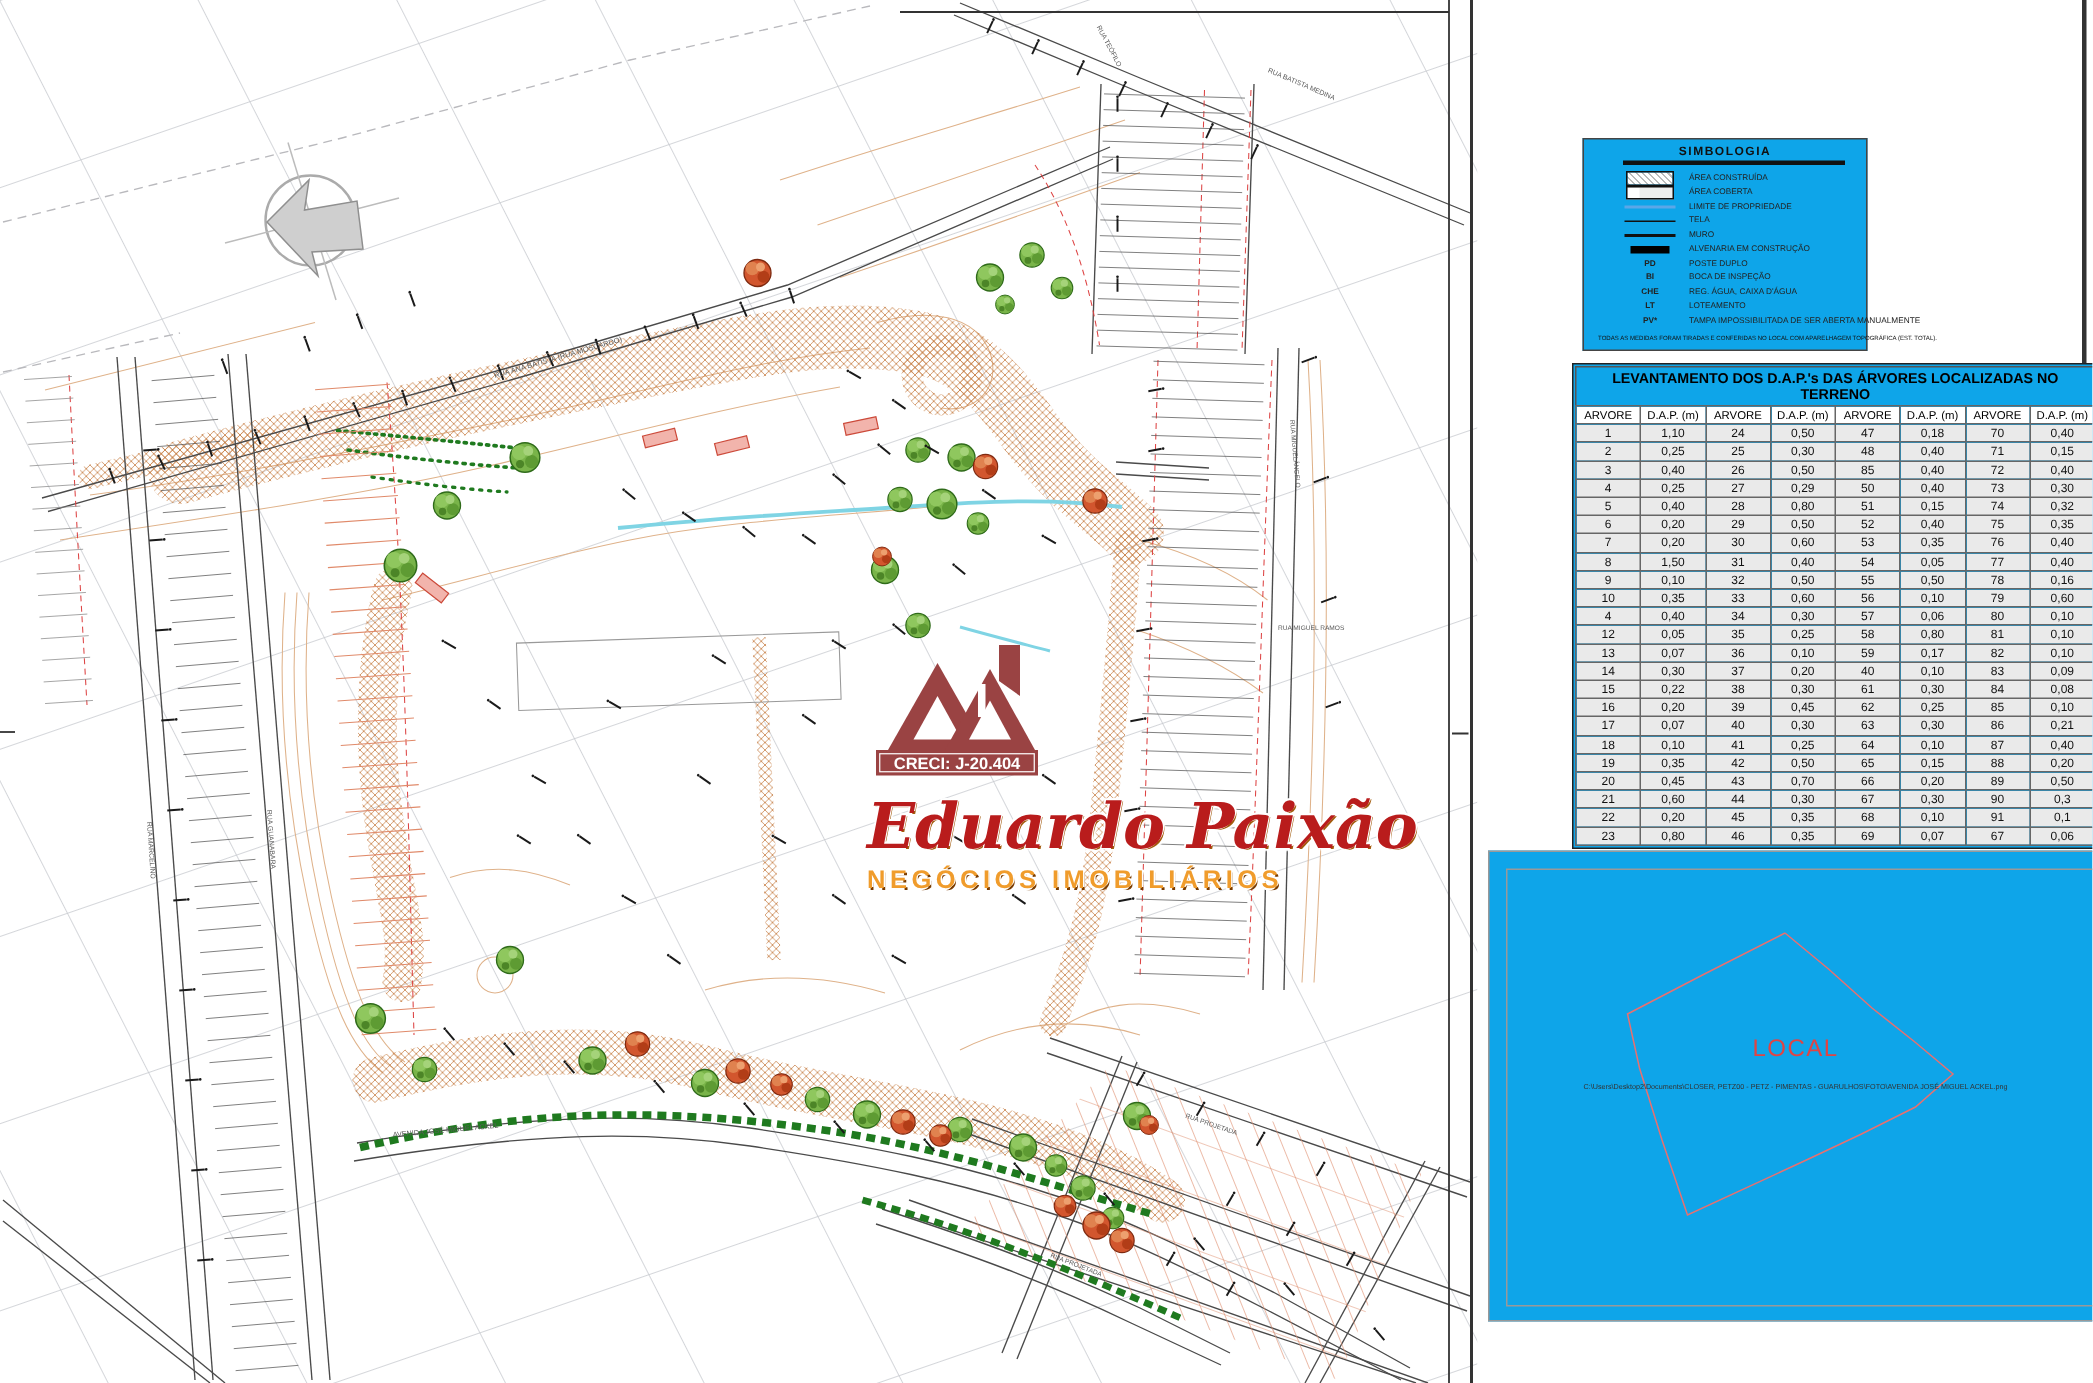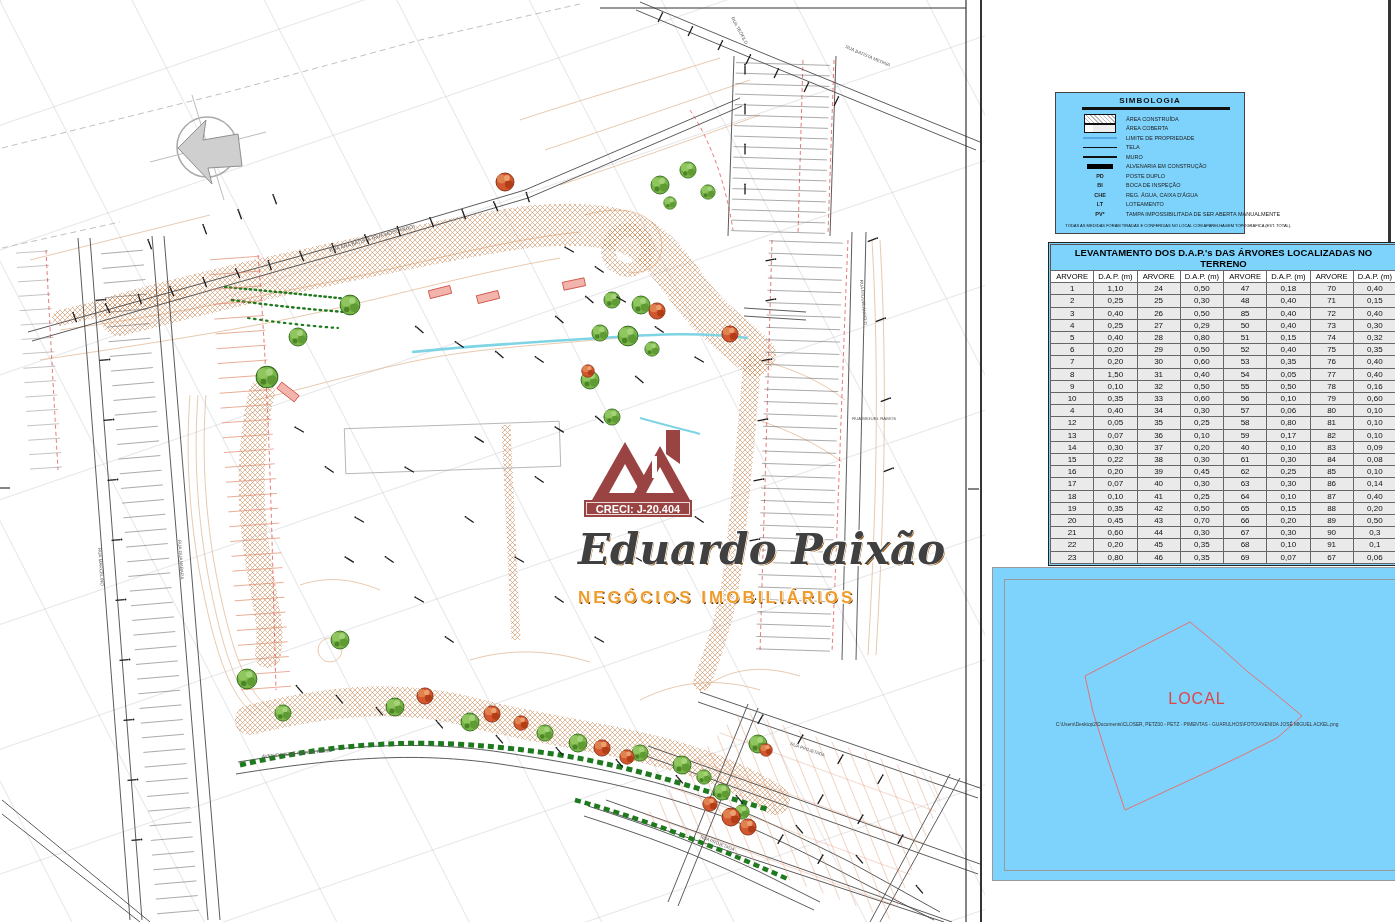--- a/index.html
+++ b/index.html
@@ -1,26 +1,26 @@
 <!DOCTYPE html>
 <html><head>
 <meta charset="utf-8">
 <style>
   html,body{margin:0;padding:0;background:#fff;font-family:"Liberation Sans",sans-serif;}
   #stage{position:relative;width:1395px;height:922px;background:#fff;overflow:hidden;}
   svg text{font-family:"Liberation Sans",sans-serif;}
   
   #logo{position:absolute;left:578px;top:416px;width:330px;pointer-events:none;}
   .logo-script{font-family:"DejaVu Serif",serif;font-style:italic;font-weight:bold;font-size:42px;
-    line-height:0.95;color:#404040;white-space:nowrap;
+    line-height:0.95;color:#b91c1c;white-space:nowrap;
     text-shadow:-1px -1px 0 #fff,1px -1px 0 #fff,-1px 1px 0 #fff,1px 1px 0 #a35c0e,2px 2px 1px #fff;}
-  .logo-sub{font-size:17px;font-weight:bold;letter-spacing:3px;color:#f09c2c;white-space:nowrap;margin-top:18px;
+  .logo-sub{font-size:17px;font-weight:bold;letter-spacing:3px;color:#f09c2c;white-space:nowrap;margin-top:6px;
     text-shadow:-1px -1px 0 #fff,1px -1px 0 #fff,-1px 1px 0 #fff,1px 1px 0 #7a3c00;}
   
-  .panelbox{position:absolute;background:#7dd3fc;}
+  .panelbox{position:absolute;background:#0ea5e9;}
   #legend-box{left:1055px;top:92px;width:188px;height:140px;border:1px solid #444;font-size:6px;color:#111;}
   #legend-title{text-align:center;font-weight:bold;font-size:8px;margin-top:3px;letter-spacing:1px;}
   #legend-bar{height:3px;background:#111;margin:2px 14px 4px 26px;}
   .lg-row{display:flex;align-items:center;height:9.5px;padding-left:18px;}
   .lg-ico{width:52px;display:flex;justify-content:center;align-items:center;flex:none;}
   .lg-label{font-size:5.5px;color:#222;white-space:nowrap;}
   .lg-code{font-size:5.5px;color:#222;font-weight:bold;}
   .sw{display:inline-block;}
   .sw-hatch{width:30px;height:8px;border:1px solid #111;
     background:repeating-linear-gradient(45deg,#bbb 0,#bbb 1px,#fff 1px,#fff 3px);}
@@ -791,21 +791,21 @@
             <td>0,10</td>
           </tr>
           <tr>
             <td>17</td>
             <td>0,07</td>
             <td>40</td>
             <td>0,30</td>
             <td>63</td>
             <td>0,30</td>
             <td>86</td>
-            <td>0,14</td>
+            <td>0,21</td>
           </tr>
           <tr>
             <td>18</td>
             <td>0,10</td>
             <td>41</td>
             <td>0,25</td>
             <td>64</td>
             <td>0,10</td>
             <td>87</td>
             <td>0,40</td>

